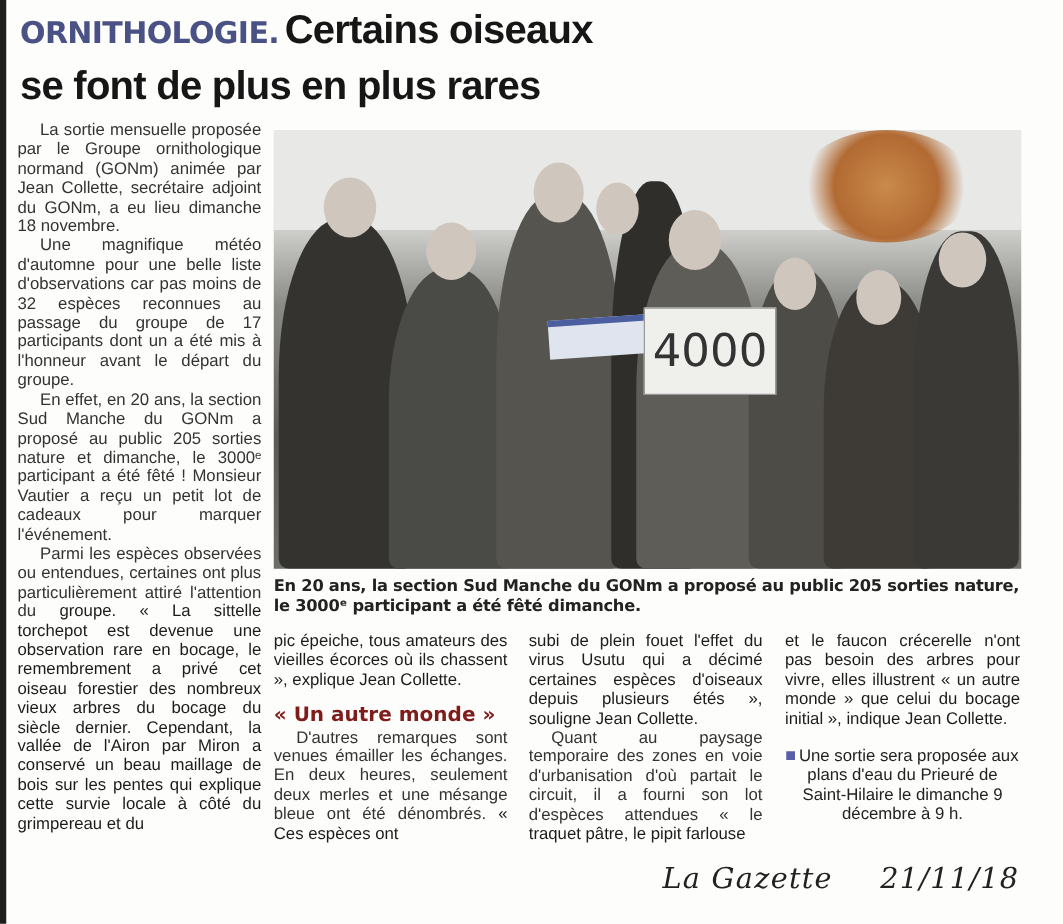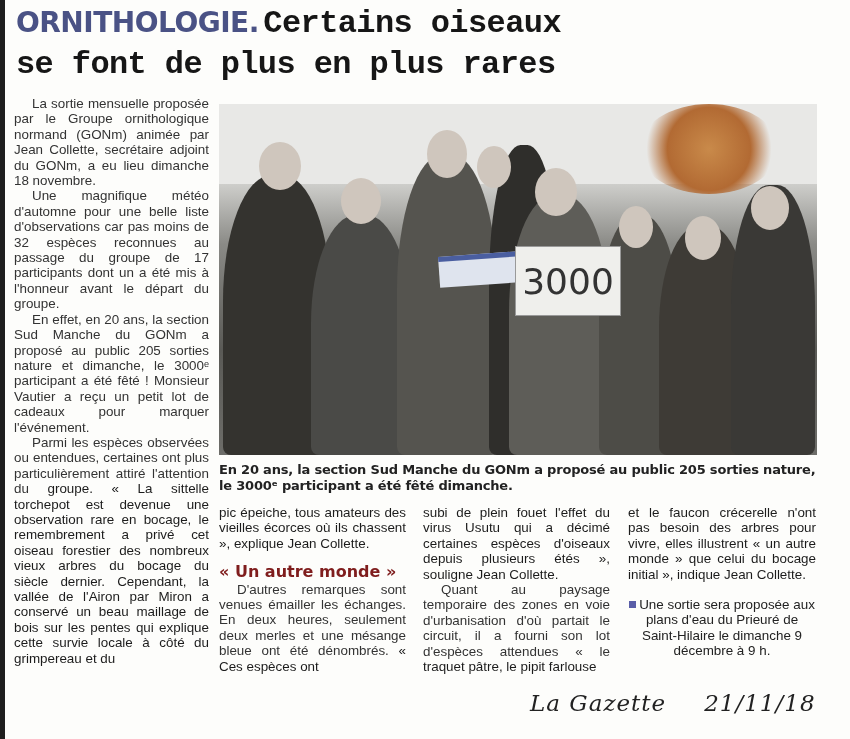--- a/index.html
+++ b/index.html
@@ -2,22 +2,22 @@
 <html><head>
   <meta charset="utf-8">
   <style>
     html, body { margin: 0; padding: 0; }
     body {
       width: 850px; height: 739px; background: #fdfdfb; position: relative; overflow: hidden;
       font-family: "Liberation Sans", sans-serif; color: #2a2a2a;
     }
     .edge { position: absolute; left: 0; top: 0; width: 5px; height: 739px; background: #1e1e1e; }
     .headline { position: absolute; left: 16px; top: 4px; width: 620px; line-height: 38px; }
-    .kicker { font-family: "DejaVu Sans", sans-serif; font-weight: bold; font-size: 28px; color: #4a5285; letter-spacing: -0.5px; }
-    .title { font-family: Liberation Mono, monospace; font-weight: bold; font-size: 32px; color: #161616; letter-spacing: -0.6px; }
+    .kicker { font-family: "DejaVu Sans", sans-serif; font-weight: bold; font-size: 24px; color: #4a5285; letter-spacing: -0.5px; }
+    .title { font-family: Liberation Sans, sans-serif; font-weight: bold; font-size: 32px; color: #161616; letter-spacing: -0.6px; }
     .col { position: absolute; font-size: 13.4px; line-height: 15.4px; text-align: justify; color: #333; }
     .col p { margin: 0; text-indent: 18px; }
     .col p.noind { text-indent: 0; }
     .dark { color: #1c1c1c; }
     .col1 { left: 14px; top: 96px; width: 195px; }
     .photo {
       position: absolute; left: 219px; top: 104px; width: 598px; height: 351px;
       background: linear-gradient(180deg, #e4e4e2 0%, #d9d9d6 20%, #8a8a86 40%, #5a5a56 70%, #6d6d69 100%);
       overflow: hidden;
     }
@@ -68,21 +68,21 @@
   <div class="head" style="left:258px;top:42px;width:34px;height:42px;"></div>
   <div class="person" style="left:290px;width:100px;height:260px;background:#5e5d58;"></div>
   <div class="head" style="left:316px;top:64px;width:42px;height:48px;"></div>
   <div class="person" style="left:380px;width:80px;height:240px;background:#4d4c47;"></div>
   <div class="head" style="left:400px;top:102px;width:34px;height:42px;"></div>
   <div class="person" style="left:440px;width:90px;height:230px;background:#3e3b36;"></div>
   <div class="head" style="left:466px;top:112px;width:36px;height:44px;"></div>
   <div class="person" style="left:512px;width:84px;height:270px;background:#3a3936;"></div>
   <div class="head" style="left:532px;top:82px;width:38px;height:44px;"></div>
   <div class="card"></div>
-  <div class="sign">3000</div>
+  <div class="sign">4000</div>
 </div>
 
 <div class="caption">En 20 ans, la section Sud Manche du GONm a proposé au public 205 sorties nature, le 3000ᵉ participant a été fêté dimanche.</div>
 
 <div class="col col2">
   <p class="noind dark">pic épeiche, tous amateurs des vieilles écorces où ils chassent », explique Jean Collette.</p>
   <div class="subhead">« Un autre monde »</div>
   <p><span>D'autres remarques sont venues émailler les échanges. En deux heures, seulement deux merles et une mésange bleue ont été dénombrés. </span><span class="dark">« Ces espèces ont</span></p>
 </div>
 

